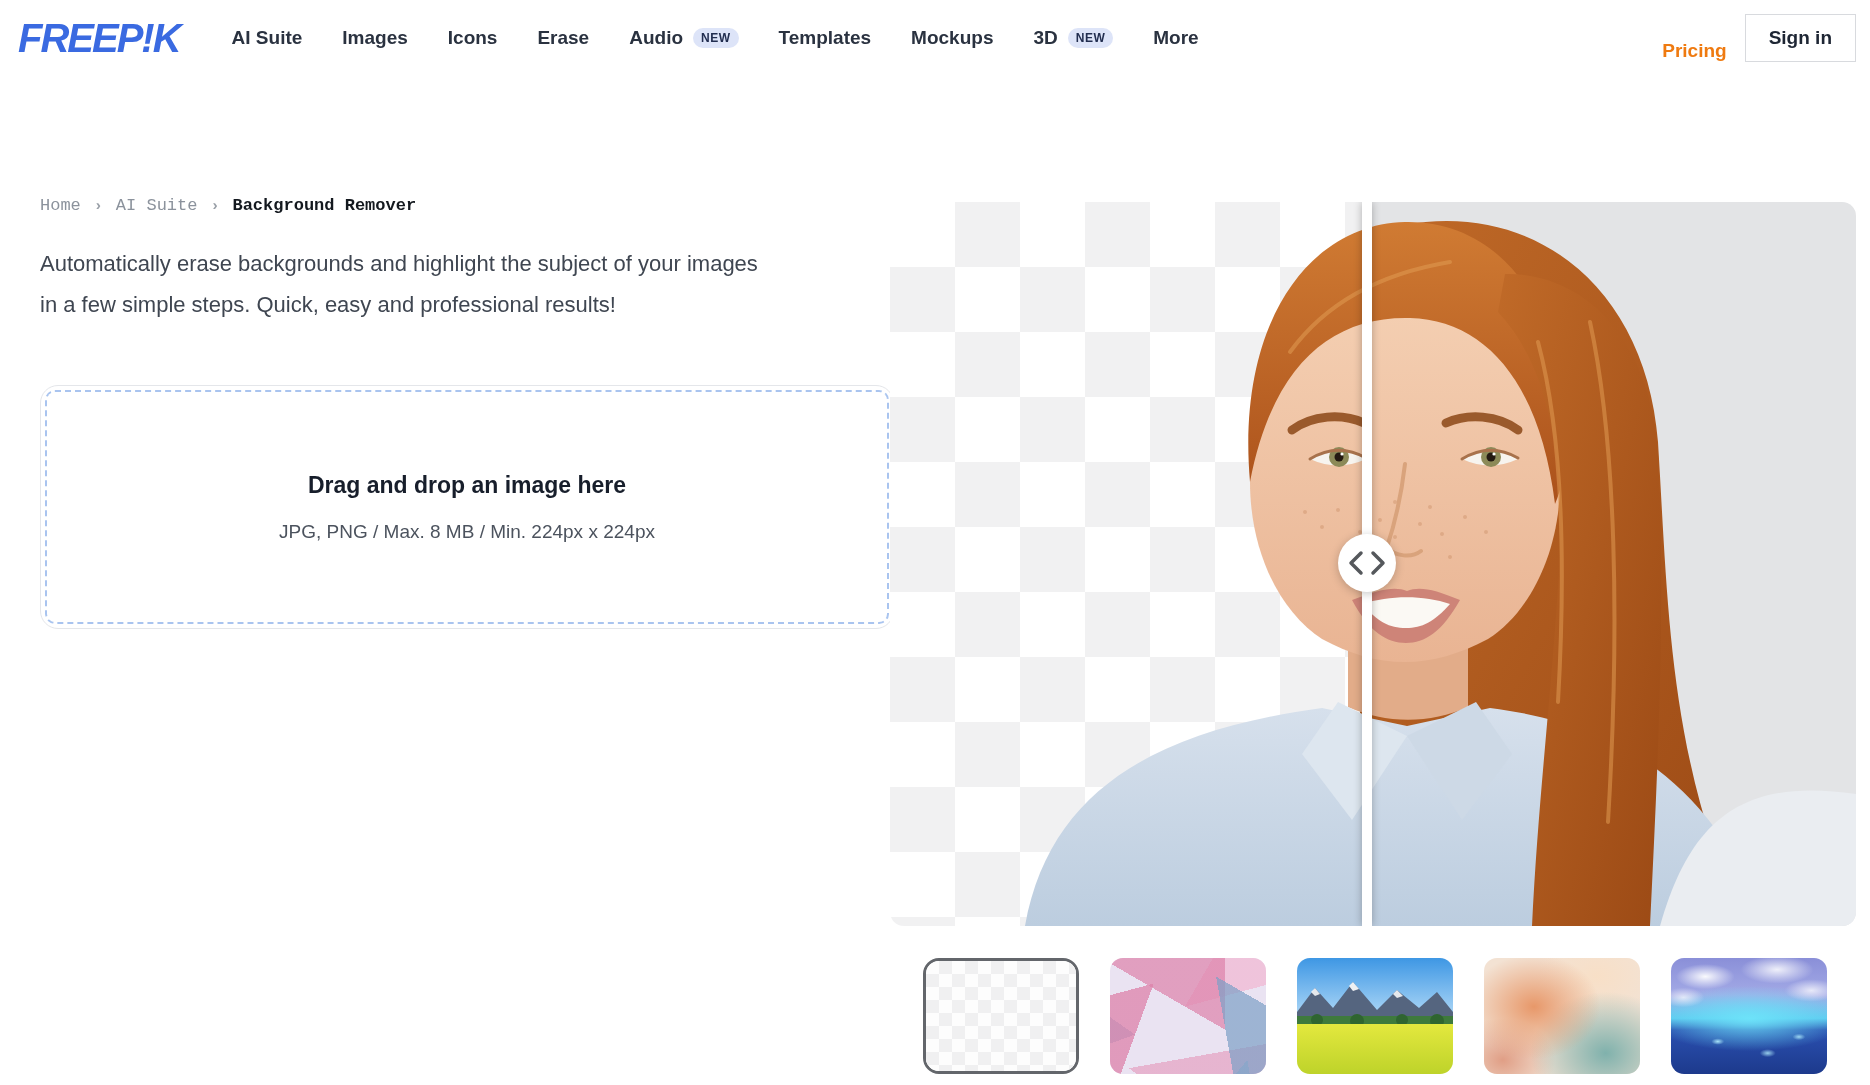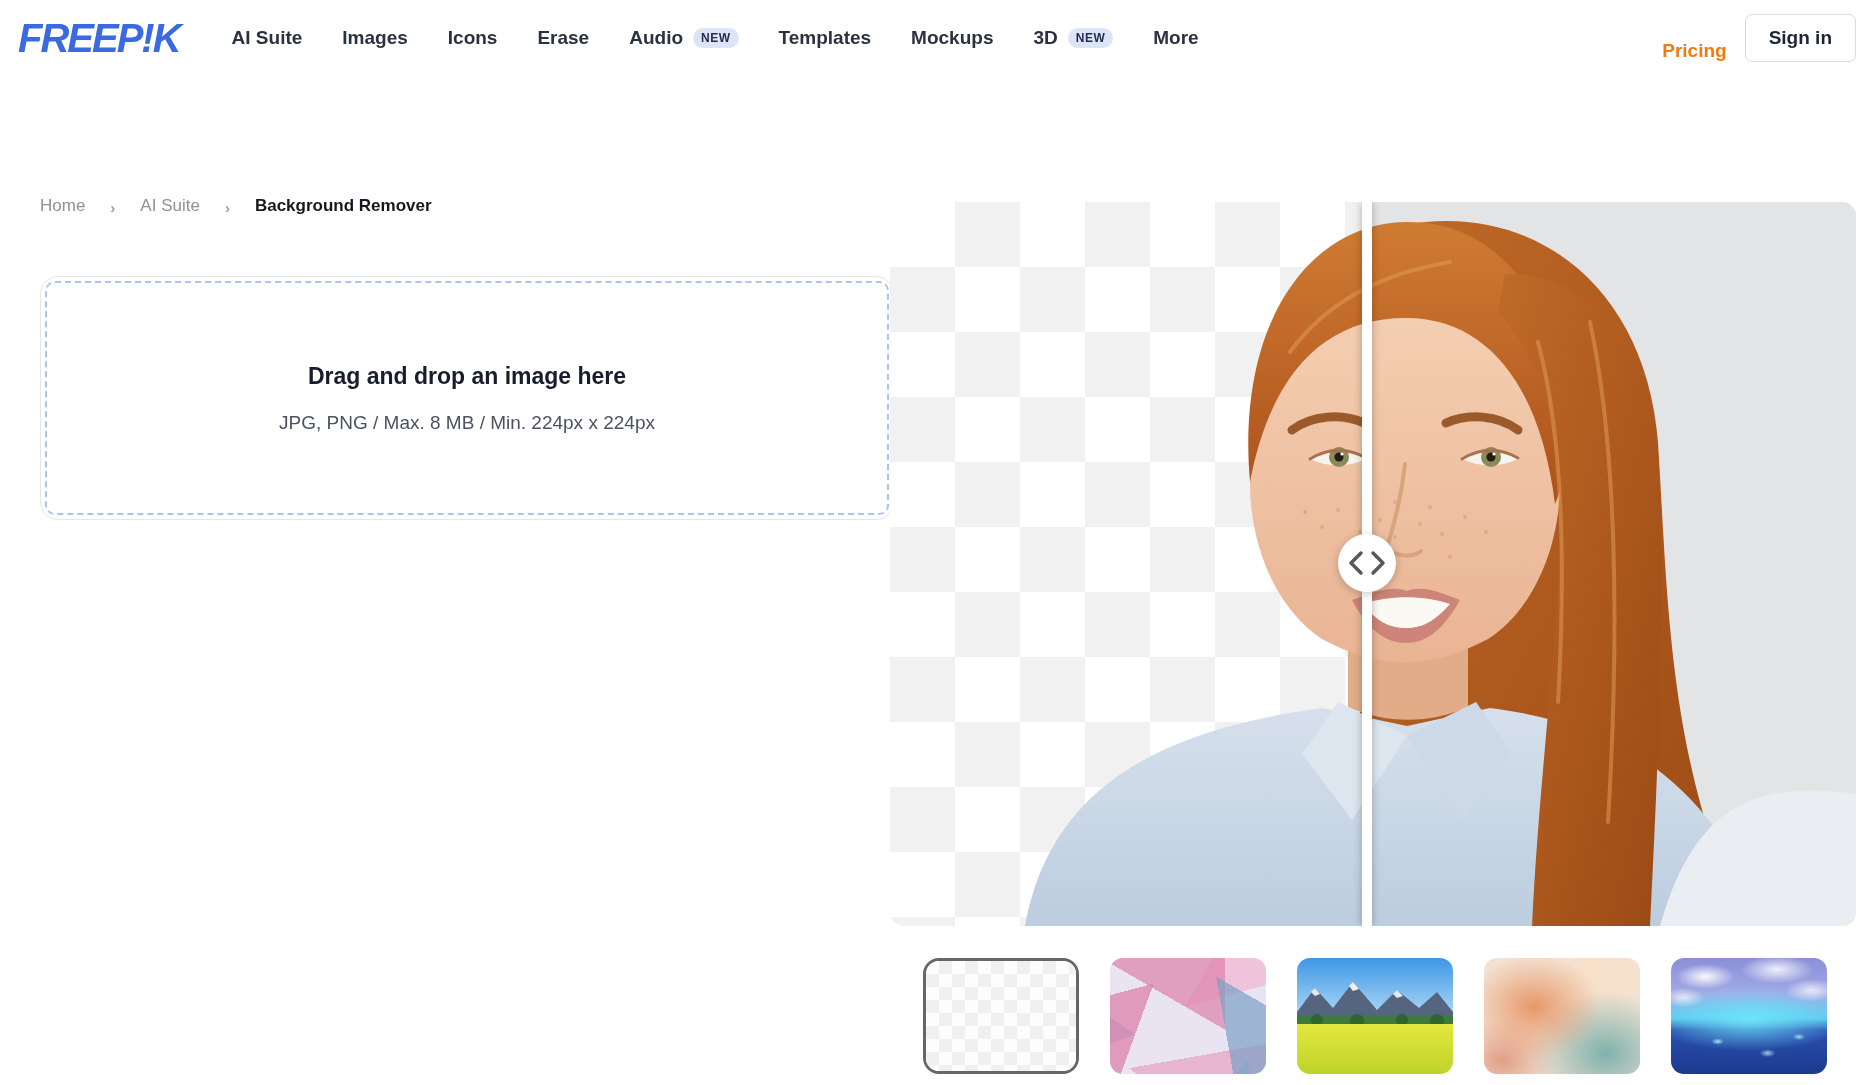--- a/index.html
+++ b/index.html
@@ -11,29 +11,29 @@
   .logo { font-size:40px; font-weight:800; font-style:italic; letter-spacing:-2px;
     color:#3a6ae1; text-decoration:none; line-height:1; padding:0 6px; cursor:pointer; }
   nav.main-nav { display:flex; align-items:center; gap:40px; margin-left:46px; }
   .nav-item { display:flex; align-items:center; font-size:19px; font-weight:700;
     color:#2a3240; text-decoration:none; cursor:pointer; white-space:nowrap; }
   .nav-badge { margin-left:10px; font-size:12px; font-weight:700; letter-spacing:.5px;
     background:#dde4f8; color:#222e50; padding:4px 8px; border-radius:10px; line-height:1; }
   .header-right { margin-left:auto; display:flex; align-items:flex-end; gap:18px; }
   .pricing-link { font-size:19px; font-weight:700; color:#ef7a10; text-decoration:none; cursor:pointer; }
   .signin-btn { font-size:19px; font-weight:700; color:#1e2634; background:#fff;
-    border:1px solid #d8dade; border-radius:7px; padding:12px 23px; cursor:pointer; }
+    border:1px solid #d8dade; border-radius:0; padding:12px 23px; cursor:pointer; }
 
   
   main { display:flex; margin-top:120px; padding-left:40px; }
   .left-col { width:780px; flex:none; }
   .right-col { width:966px; flex:none; margin-left:70px; }
 
   
-  .breadcrumb { display:flex; align-items:flex-end; gap:25px; font-size:17px; }
+  .breadcrumb { display:flex; align-items:flex-end; gap:13px; font-size:17px;font-family:Liberation Mono, monospace; }
   .crumb { color:#8b929c; text-decoration:none; cursor:pointer; }
   .crumb-sep { color:#9aa0a8; font-size:15px; font-weight:700; }
   .crumb-current { color:#14191f; font-weight:700; }
 
   h1.page-title { margin-top:32px; font-size:46px; line-height:62px; font-weight:700;
     letter-spacing:-.5px; color:#161d2b; width:740px; }
   p.page-desc { margin-top:28px; font-size:22px; line-height:41px; color:#3f4651; width:720px; }
 
   
   .upload-card { margin-top:60px; width:854px; height:244px; border:1px solid #e4e6ea;
@@ -140,20 +140,21 @@
 <main>
   <section class="left-col">
     <nav class="breadcrumb">
       <a class="crumb">Home</a>
       <span class="crumb-sep">›</span>
       <a class="crumb">AI Suite</a>
       <span class="crumb-sep">›</span>
       <span class="crumb-current">Background Remover</span>
     </nav>
 
+    <p class="page-desc">Automatically erase backgrounds and highlight the subject of your images in a few simple steps. Quick, easy and professional results!</p>
 
     <div class="upload-card">
       <div class="dropzone">
         <div class="dropzone-title">Drag and drop an image here</div>
         <div class="dropzone-sub">JPG, PNG / Max. 8 MB / Min. 224px x 224px</div>
       </div>
     </div>
   </section>
 
   <section class="right-col">

